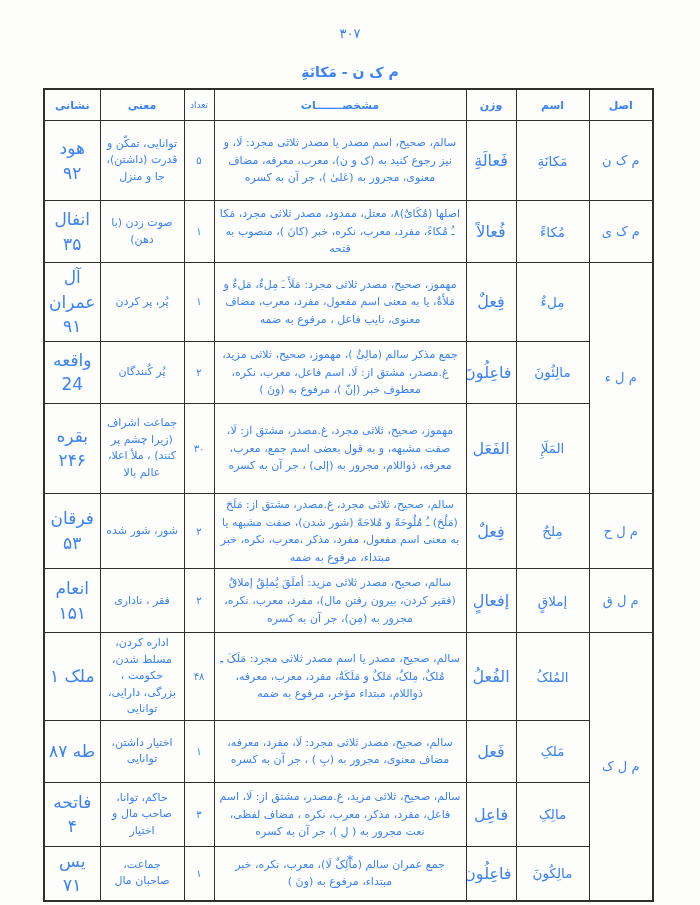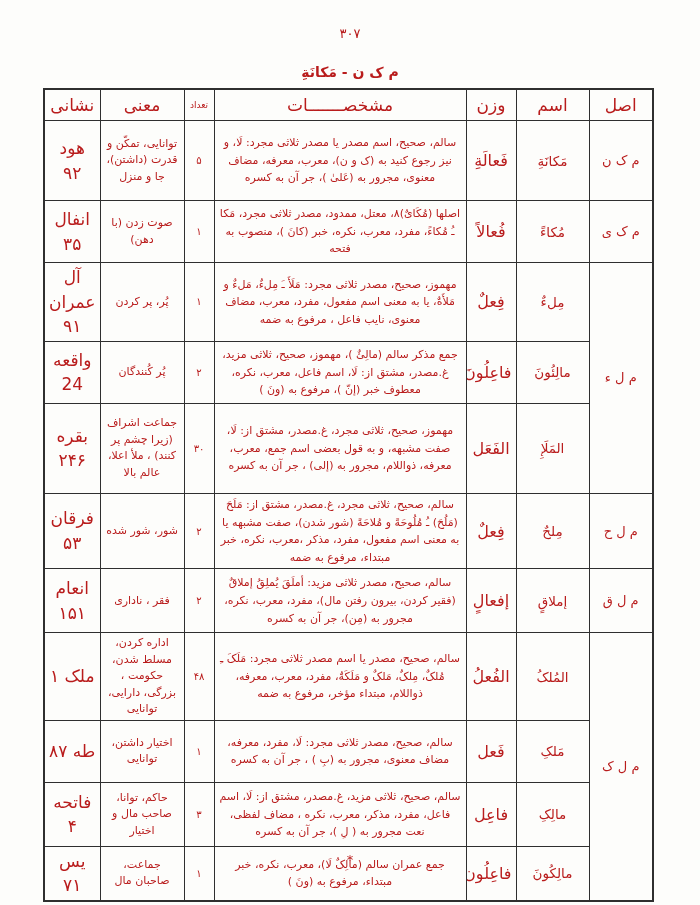--- a/index.html
+++ b/index.html
@@ -1,17 +1,17 @@
 <!DOCTYPE html>
 <html lang="fa" dir="rtl"><head>
 <meta charset="utf-8">
 <style>
   html,body{margin:0;padding:0;background:#e8e8e8;}
   .page{
-    width:700px;height:905px;margin:0 auto;background:#fdfdfb;color:#b91c1c;
+    width:700px;height:905px;margin:0 auto;background:#fdfdfb;color:#3b82f6;
     font-family:"DejaVu Sans", sans-serif;position:relative;box-sizing:border-box;
     overflow:hidden;
   }
   .page-number{
     position:absolute;top:26px;left:0;right:0;text-align:center;
     font-size:13px;letter-spacing:2px;
   }
   .page-title{
     position:absolute;top:64px;left:0;right:0;text-align:center;
     font-size:14px;font-weight:bold;
@@ -19,21 +19,21 @@
   table.lex{
     position:absolute;top:88px;right:46px;
     border-collapse:collapse;table-layout:fixed;width:609px;
     border:2px solid #2f2f2f;
   }
   table.lex td, table.lex th{
     border:1.5px solid #2f2f2f;vertical-align:middle;text-align:center;
     padding:2px 4px;overflow:hidden;
   }
   thead th{
-    font-weight:normal;font-size:17px;height:26px;
+    font-weight:bold;font-size:11px;height:26px;
     border-bottom:3px double #2f2f2f;
   }
   th.h-tedad{font-size:9px;font-weight:normal;}
   .c-asl{font-size:13px;letter-spacing:1px;vertical-align:top;padding-top:14px;}
   .c-ism{font-size:13.5px;}
   .c-vazn{font-size:16px;margin-left:8px;}
   .c-mosh{font-size:11px;line-height:1.6;padding:3px 8px;}
   .c-tedad{font-size:10px;}
   .c-mani{font-size:11px;line-height:1.5;padding:2px 6px;}
   .c-neshani{font-size:17px;line-height:1.45;}

